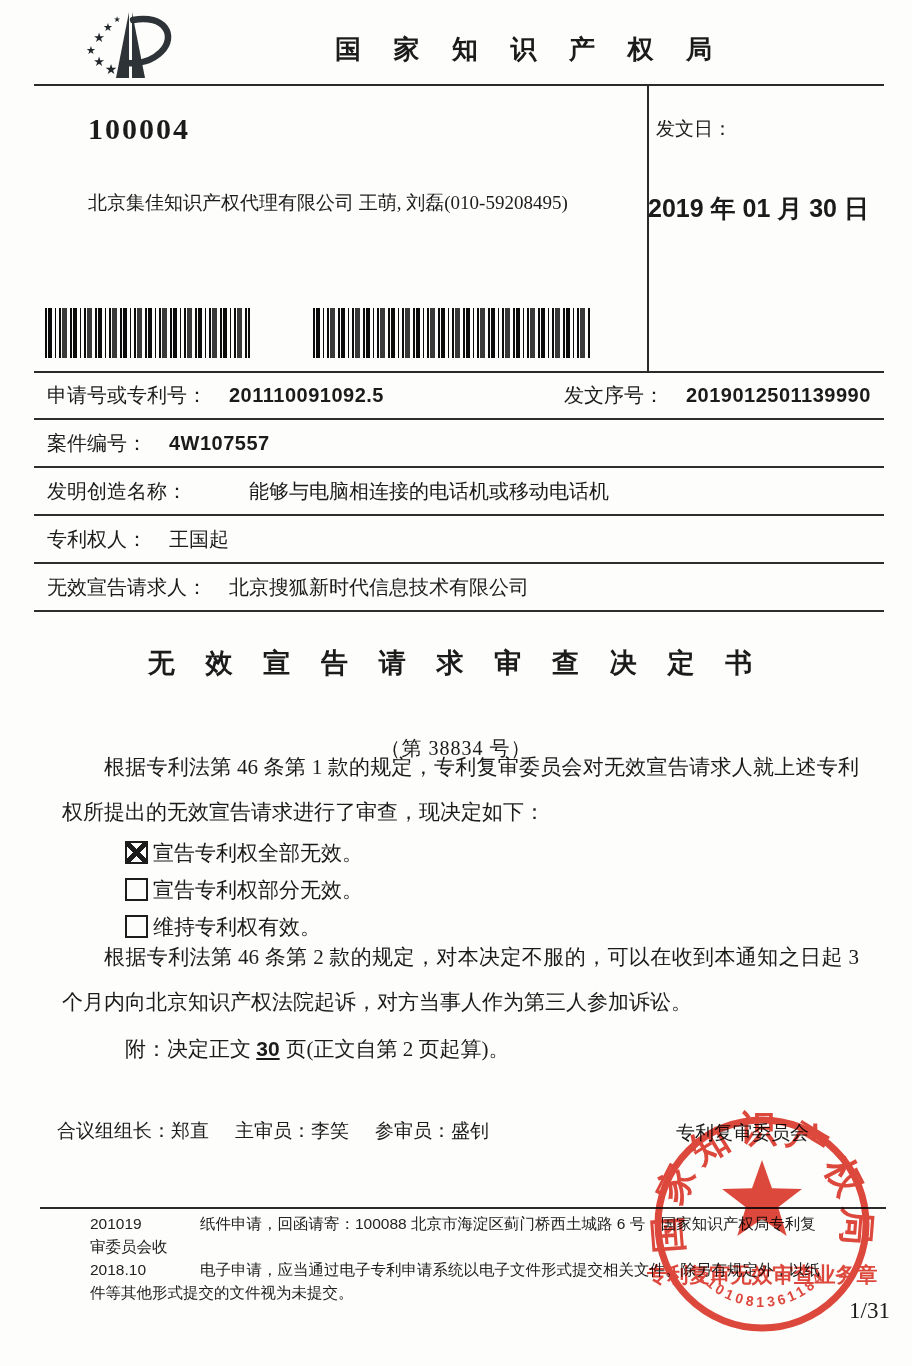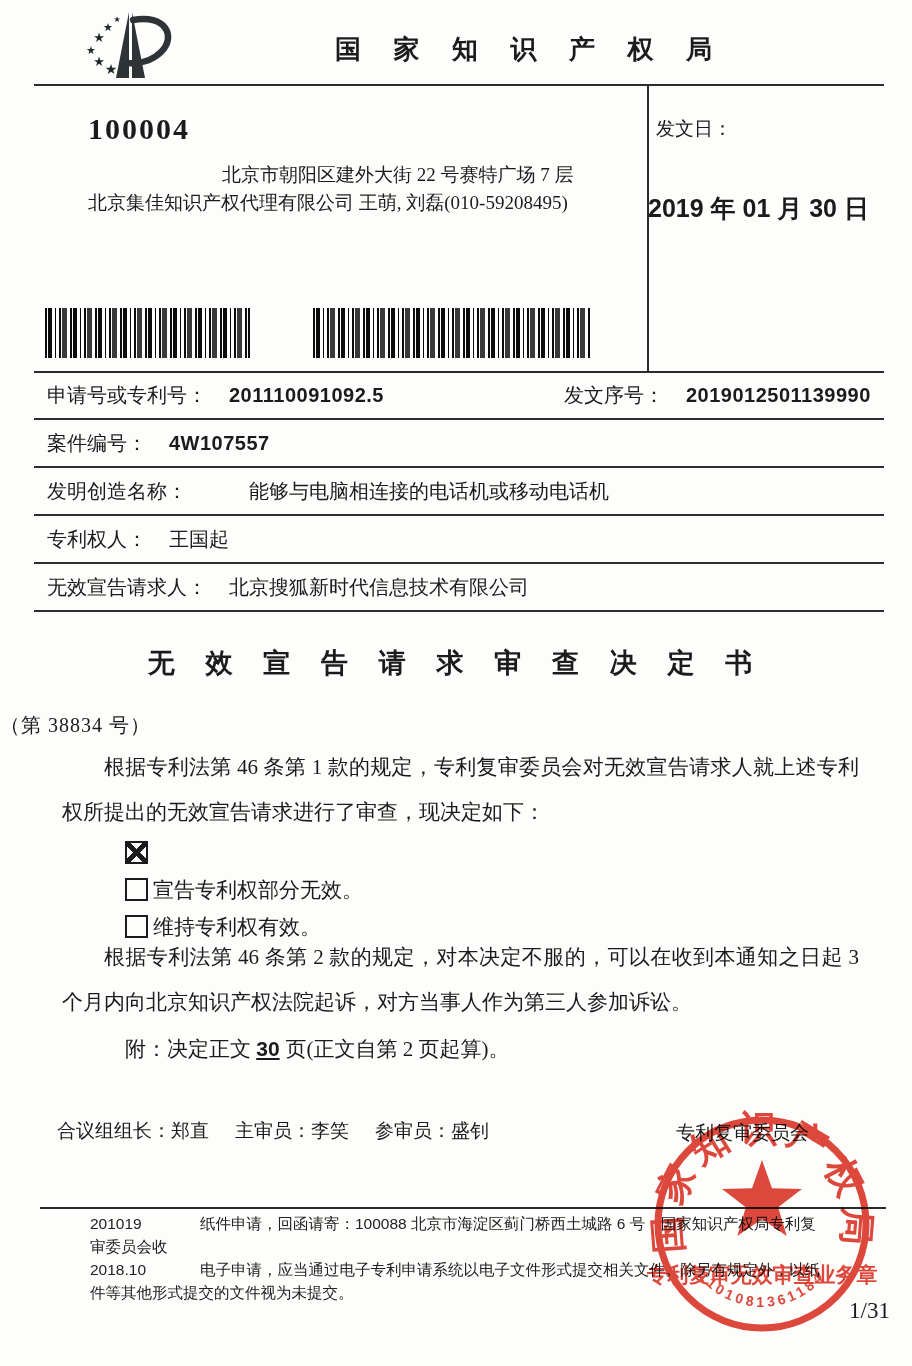--- a/index.html
+++ b/index.html
@@ -41,21 +41,21 @@
   .frow-a{top:372px;}
   .frow-b{top:420px;}
   .frow-c{top:468px;gap:40px;}
   .frow-d{top:516px;}
   .frow-e{top:564px;}
   .field2{margin-left:180px;}
 
   
   .doc-title{position:absolute;left:0;right:0;top:645px;text-align:center;font-size:27px;
     font-weight:bold;letter-spacing:12px;white-space:nowrap;}
-  .doc-no{position:absolute;left:0;right:0;top:712px;font-size:20px;letter-spacing:1px;}
+  .doc-no{position:absolute;left:0;right:0;top:735px;text-align:center;font-size:20px;letter-spacing:1px;}
 
   
   .para{position:absolute;left:62px;width:797px;font-size:21px;line-height:45px;
     text-indent:2em;text-align:justify;}
   .para-1{top:745px;}
   .para-2{top:935px;}
   .options{position:absolute;left:125px;top:834px;font-size:21px;}
   .option{height:37px;display:flex;align-items:center;}
   .cb{width:19px;height:19px;border:2px solid #1c1c1c;display:inline-block;margin-right:5px;
     background:#fdfdfb;flex:0 0 auto;}
@@ -101,21 +101,20 @@
       <text x="24" y="36" font-size="13">★</text>
       <text x="16" y="48" font-size="11">★</text>
       <text x="24" y="60" font-size="13">★</text>
       <text x="36" y="68" font-size="14">★</text>
     </g>
   </svg>
   <div class="agency-title">国 家 知 识 产 权 局</div>
   <div class="rule rule-header"></div>
 
   <div class="postcode">100004</div>
-  <div class="addr1">北京市朝阳区建外大街 22 号赛特广场 7 层</div>
   <div class="addr2">北京集佳知识产权代理有限公司 王萌, 刘磊(010-59208495)</div>
   <div class="vline-info"></div>
   <div class="fawen-label">发文日：</div>
   <div class="fawen-date">2019 年 01 月 30 日</div>
 
   <div class="barcode barcode-1"></div>
   <div class="barcode barcode-2"></div>
   <div class="rule rule-infobottom"></div>
 
   <div class="frow frow-a">
@@ -142,20 +141,21 @@
   </div>
 
   <div class="doc-title">无 效 宣 告 请 求 审 查 决 定 书</div>
   <div class="doc-no">（第 38834 号）</div>
 
   <div class="para para-1">根据专利法第 46 条第 1 款的规定，专利复审委员会对无效宣告请求人就上述专利权所提出的无效宣告请求进行了审查，现决定如下：</div>
 
   <div class="options">
     <div class="option">
       <span class="cb checked"></span>
+      <span>宣告专利权全部无效。</span>
     </div>
     <div class="option">
       <span class="cb"></span>
       <span>宣告专利权部分无效。</span>
     </div>
     <div class="option">
       <span class="cb"></span>
       <span>维持专利权有效。</span>
     </div>
   </div>

